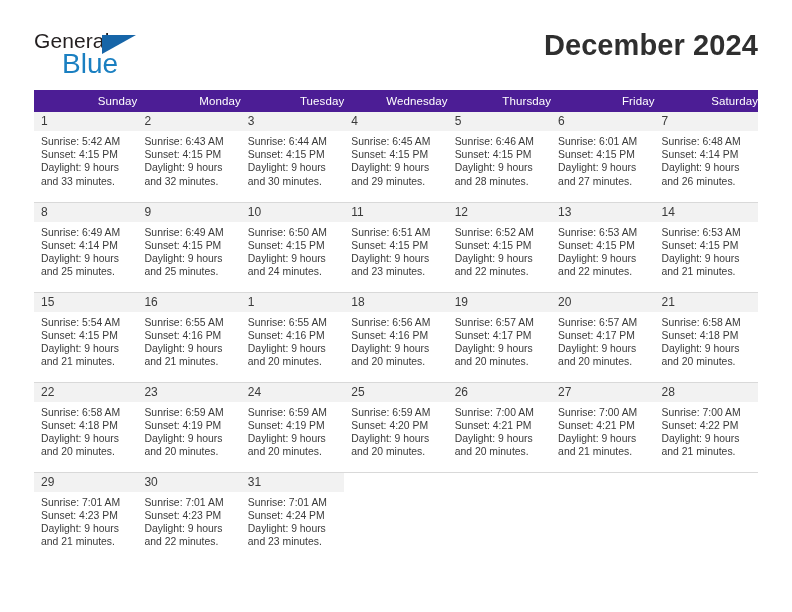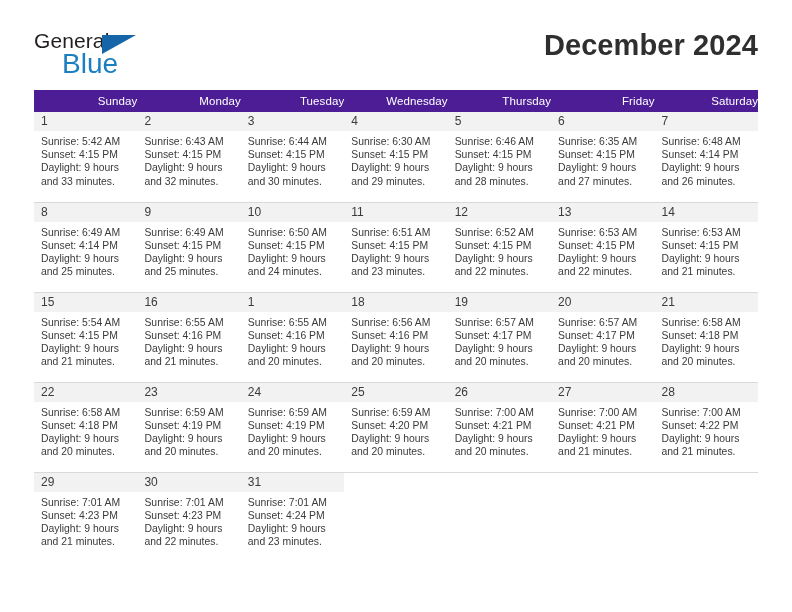--- a/index.html
+++ b/index.html
@@ -183,39 +183,39 @@
             <div class="info">
               <div>Sunrise: 6:44 AM</div>
               <div>Sunset: 4:15 PM</div>
               <div>Daylight: 9 hours</div>
               <div>and 30 minutes.</div>
             </div>
           </td>
           <td>
             <div class="daynum">4</div>
             <div class="info">
-              <div>Sunrise: 6:30 AM</div>
+              <div>Sunrise: 6:45 AM</div>
               <div>Sunset: 4:15 PM</div>
               <div>Daylight: 9 hours</div>
               <div>and 29 minutes.</div>
             </div>
           </td>
           <td>
             <div class="daynum">5</div>
             <div class="info">
               <div>Sunrise: 6:46 AM</div>
               <div>Sunset: 4:15 PM</div>
               <div>Daylight: 9 hours</div>
               <div>and 28 minutes.</div>
             </div>
           </td>
           <td>
             <div class="daynum">6</div>
             <div class="info">
-              <div>Sunrise: 6:35 AM</div>
+              <div>Sunrise: 6:01 AM</div>
               <div>Sunset: 4:15 PM</div>
               <div>Daylight: 9 hours</div>
               <div>and 27 minutes.</div>
             </div>
           </td>
           <td>
             <div class="daynum">7</div>
             <div class="info">
               <div>Sunrise: 6:48 AM</div>
               <div>Sunset: 4:14 PM</div>

